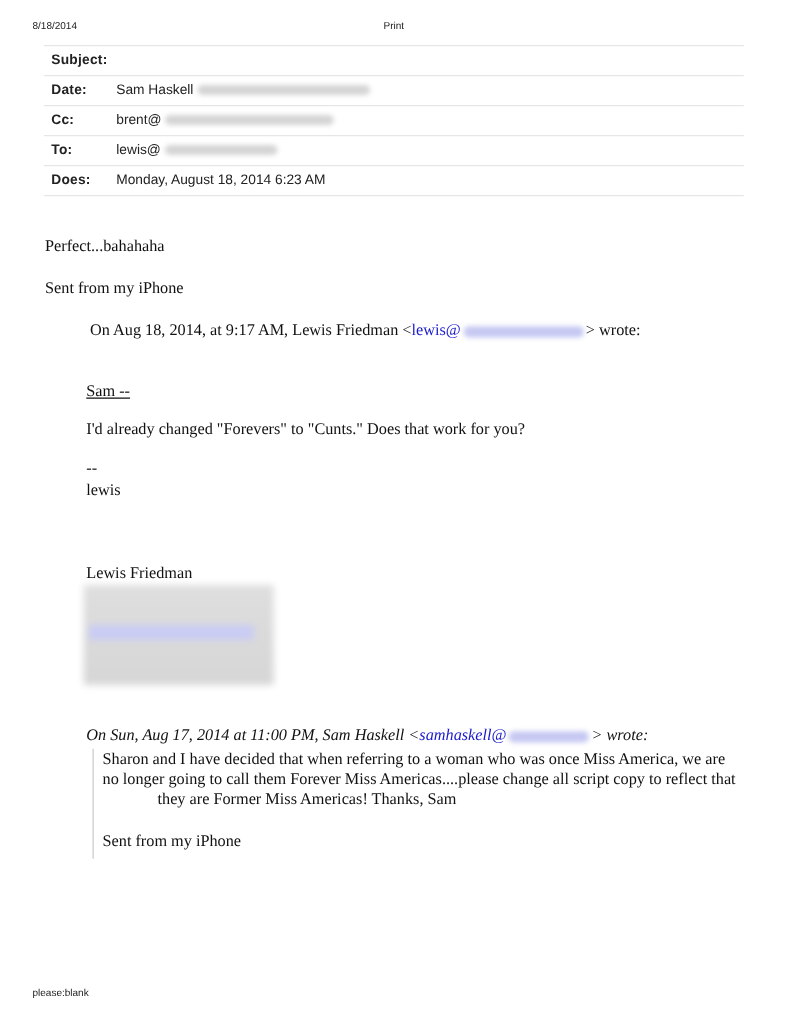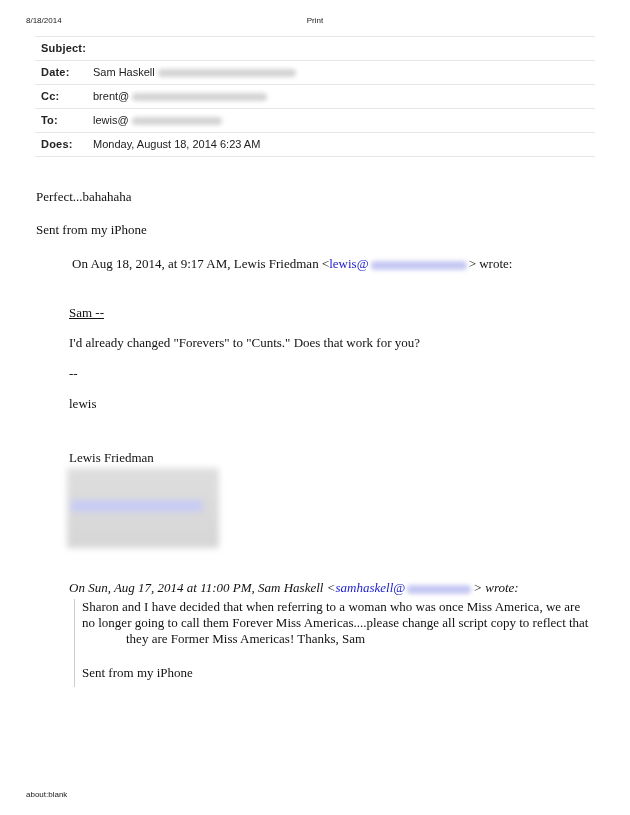--- a/index.html
+++ b/index.html
@@ -156,33 +156,33 @@
 
 <div class="body">
   <div class="line" style="left:36px; top:189px;">Perfect...bahahaha</div>
   <div class="line" style="left:36px; top:222px;">Sent from my iPhone</div>
 
   <div class="line" style="left:36px; top:256px;margin-left:36px;"><span>On Aug 18, 2014, at 9:17 AM, Lewis Friedman &lt;</span><span class="link">lewis@</span><span class="blur blue" style="width:96px;height:9px;margin-left:2px;margin-right:2px;"></span><span>&gt; wrote:</span></div>
 
   <div class="line" style="left:69px; top:305px;text-decoration:underline;">Sam --</div>
   <div class="line" style="left:69px; top:335px;">I'd already changed "Forevers" to "Cunts."  Does that work for you?</div>
   <div class="line" style="left:69px; top:366px;">--</div>
-  <div class="line" style="left:69px; top:384px;margin-top:12px;">lewis</div>
+  <div class="line" style="left:69px; top:384px;">lewis</div>
   <div class="line" style="left:69px; top:450px;">Lewis Friedman</div>
 
   <div class="sig-blur">
     <div class="blueband"></div>
   </div>
 
   <div class="line" style="left:69px; top:580px;font-style:italic;"><span>On Sun, Aug 17, 2014 at 11:00 PM, Sam Haskell &lt;</span><span class="link">samhaskell@</span><span class="blur blue" style="width:64px;height:9px;margin-left:2px;margin-right:2px;"></span><span>&gt; wrote:</span></div>
 
   <div class="quote">
     <div class="qline" style="top:0px;font-family:Liberation Serif, serif;">Sharon and I have decided that when referring to a woman who was once Miss America, we are</div>
     <div class="qline" style="top:16px;">no longer going to call them Forever Miss Americas....please change all script copy to reflect that</div>
     <div class="qline" style="top:32px;margin-left:44px;">they are Former Miss Americas! Thanks, Sam</div>
     <div class="qline" style="top:66px;">Sent from my iPhone</div>
   </div>
 </div>
 
 <div class="print-ftr">
-  <span class="url">about:blank</span>
+  <span class="url">please:blank</span>
   <span class="page">1/1</span>
 </div>
 
 </body></html>

